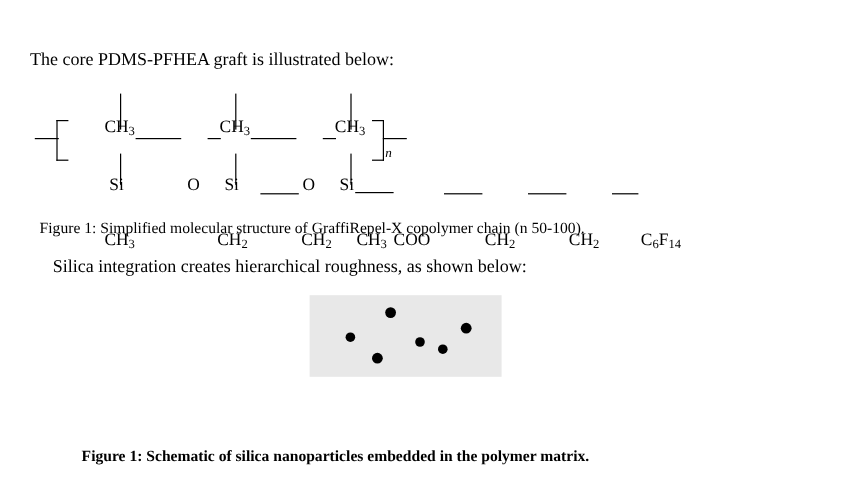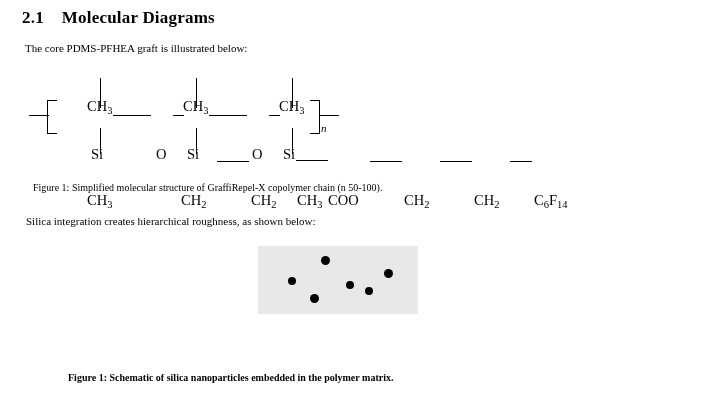--- a/index.html
+++ b/index.html
@@ -28,21 +28,21 @@
     font-weight: bold;
     letter-spacing: 0.2px;
   }
   .section-heading .num {
     margin-right: 18px;
   }
   .intro-line {
     position: absolute;
     left: 25px;
     top: 42px;
-    font-size: 11px;
+    font-size: 15px;
   }
   
   .chem {
     position: absolute;
     left: 25px;
     top: 58px;
     width: 670px;
     height: 115px;
     font-size: 14.5px;
   }
@@ -82,32 +82,32 @@
     font-style: italic;
     font-size: 11px;
   }
   .chem .strike {
     position: absolute;
     height: 1.1px;
     background: #000;
   }
   .caption {
     position: absolute;
-    font-size: 10px;
+    font-size: 13px;
     white-space: nowrap;
   }
   .caption1 {
     left: 33px;
     top: 182px;
   }
   .body-line {
     position: absolute;
-    left: 26px;
+    left: 44px;
     top: 215px;
-    font-size: 11px;
+    font-size: 15px;
   }
   .silica-box {
     position: absolute;
     left: 258px;
     top: 246px;
     width: 160px;
     height: 68px;
     background: #e8e8e8;
   }
   .dot {
@@ -125,23 +125,20 @@
     left: 68px;
     top: 372px;
     font-weight: bold;
   }
 </style>
 </head>
 <body>
 
 <div class="page">
 
-  <div class="section-heading">
-    <span class="num">2.1</span><span>Molecular Diagrams</span>
-  </div>
 
   <div class="intro-line">The core PDMS-PFHEA graft is illustrated below:</div>
 
   <div class="chem">
 
     <div class="lbl" style="left:62px; top:0px;"><span>CH</span><span class="sub">3</span></div>
     <div class="lbl" style="left:158px; top:0px;"><span>CH</span><span class="sub">3</span></div>
     <div class="lbl" style="left:254px; top:0px;"><span>CH</span><span class="sub">3</span></div>
 
     <div class="bond-v" style="left:75px; top:20px; height:30px;"></div>

